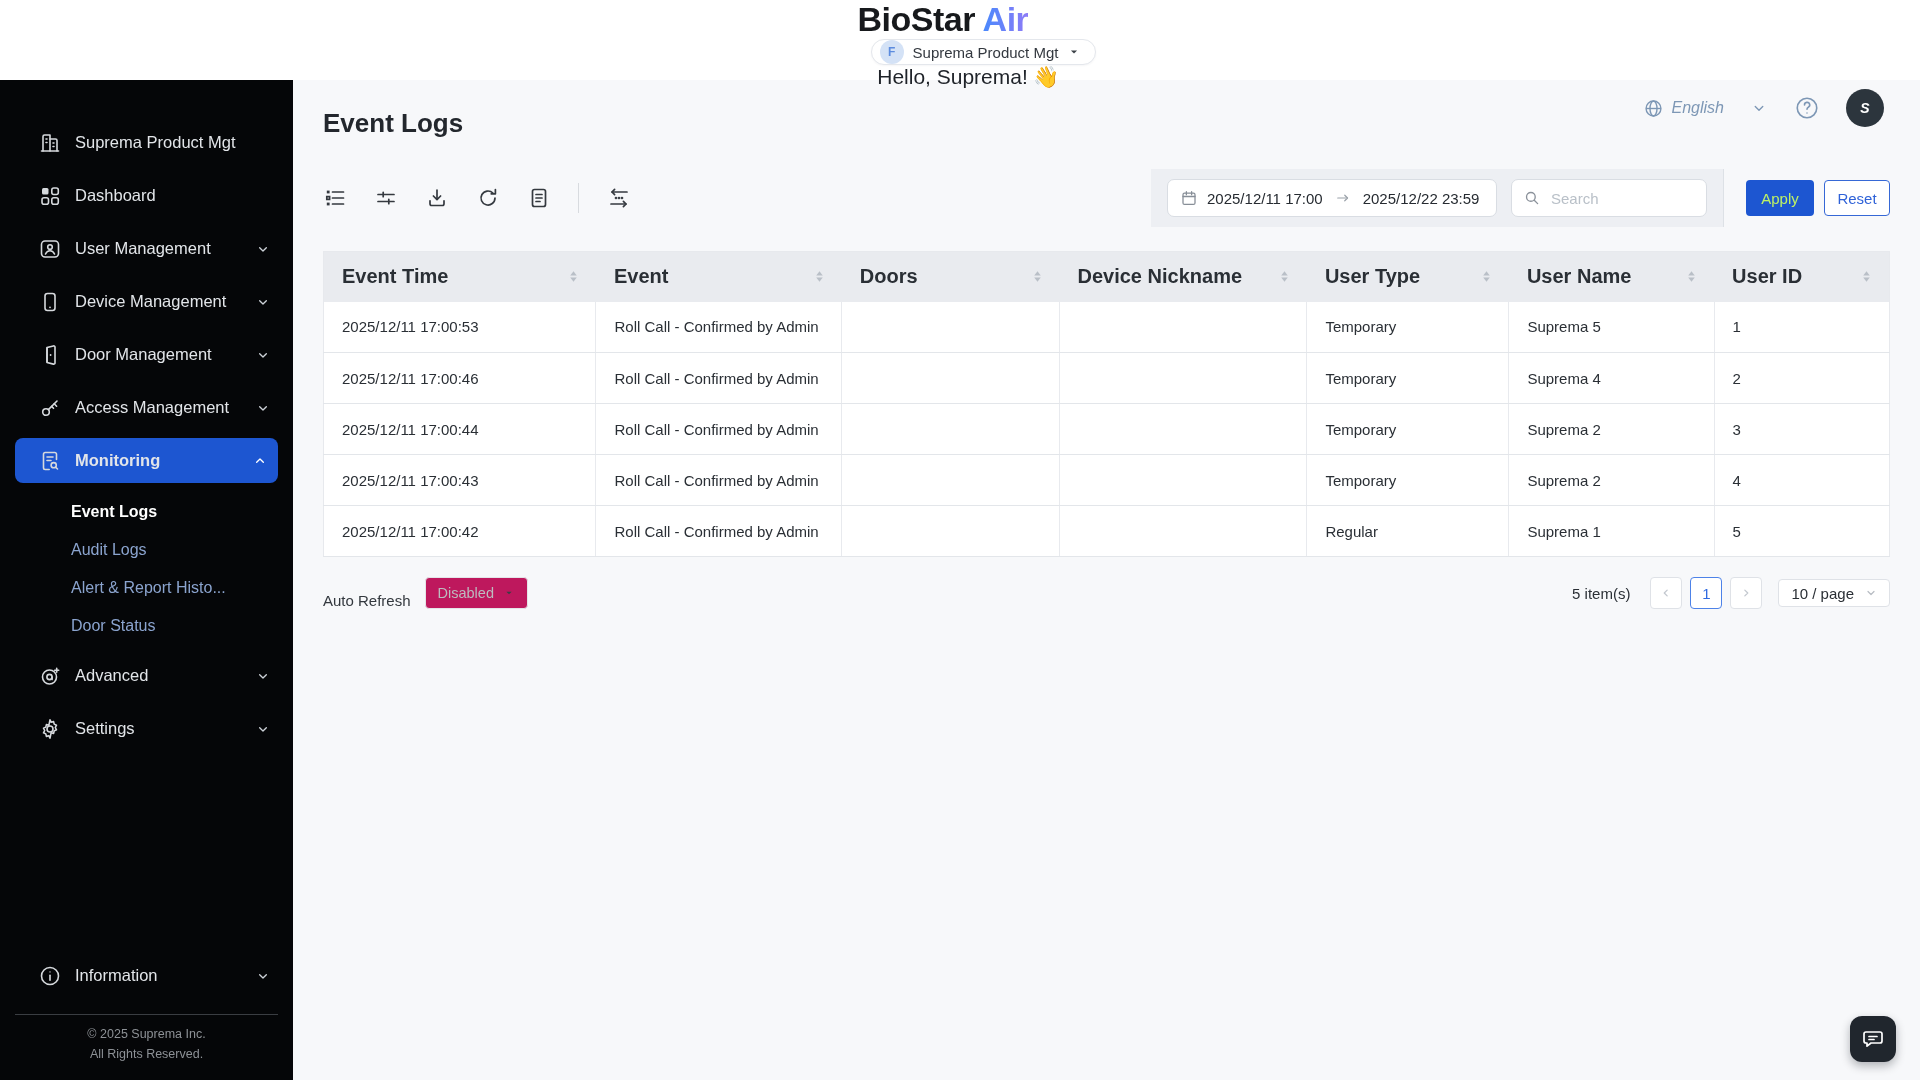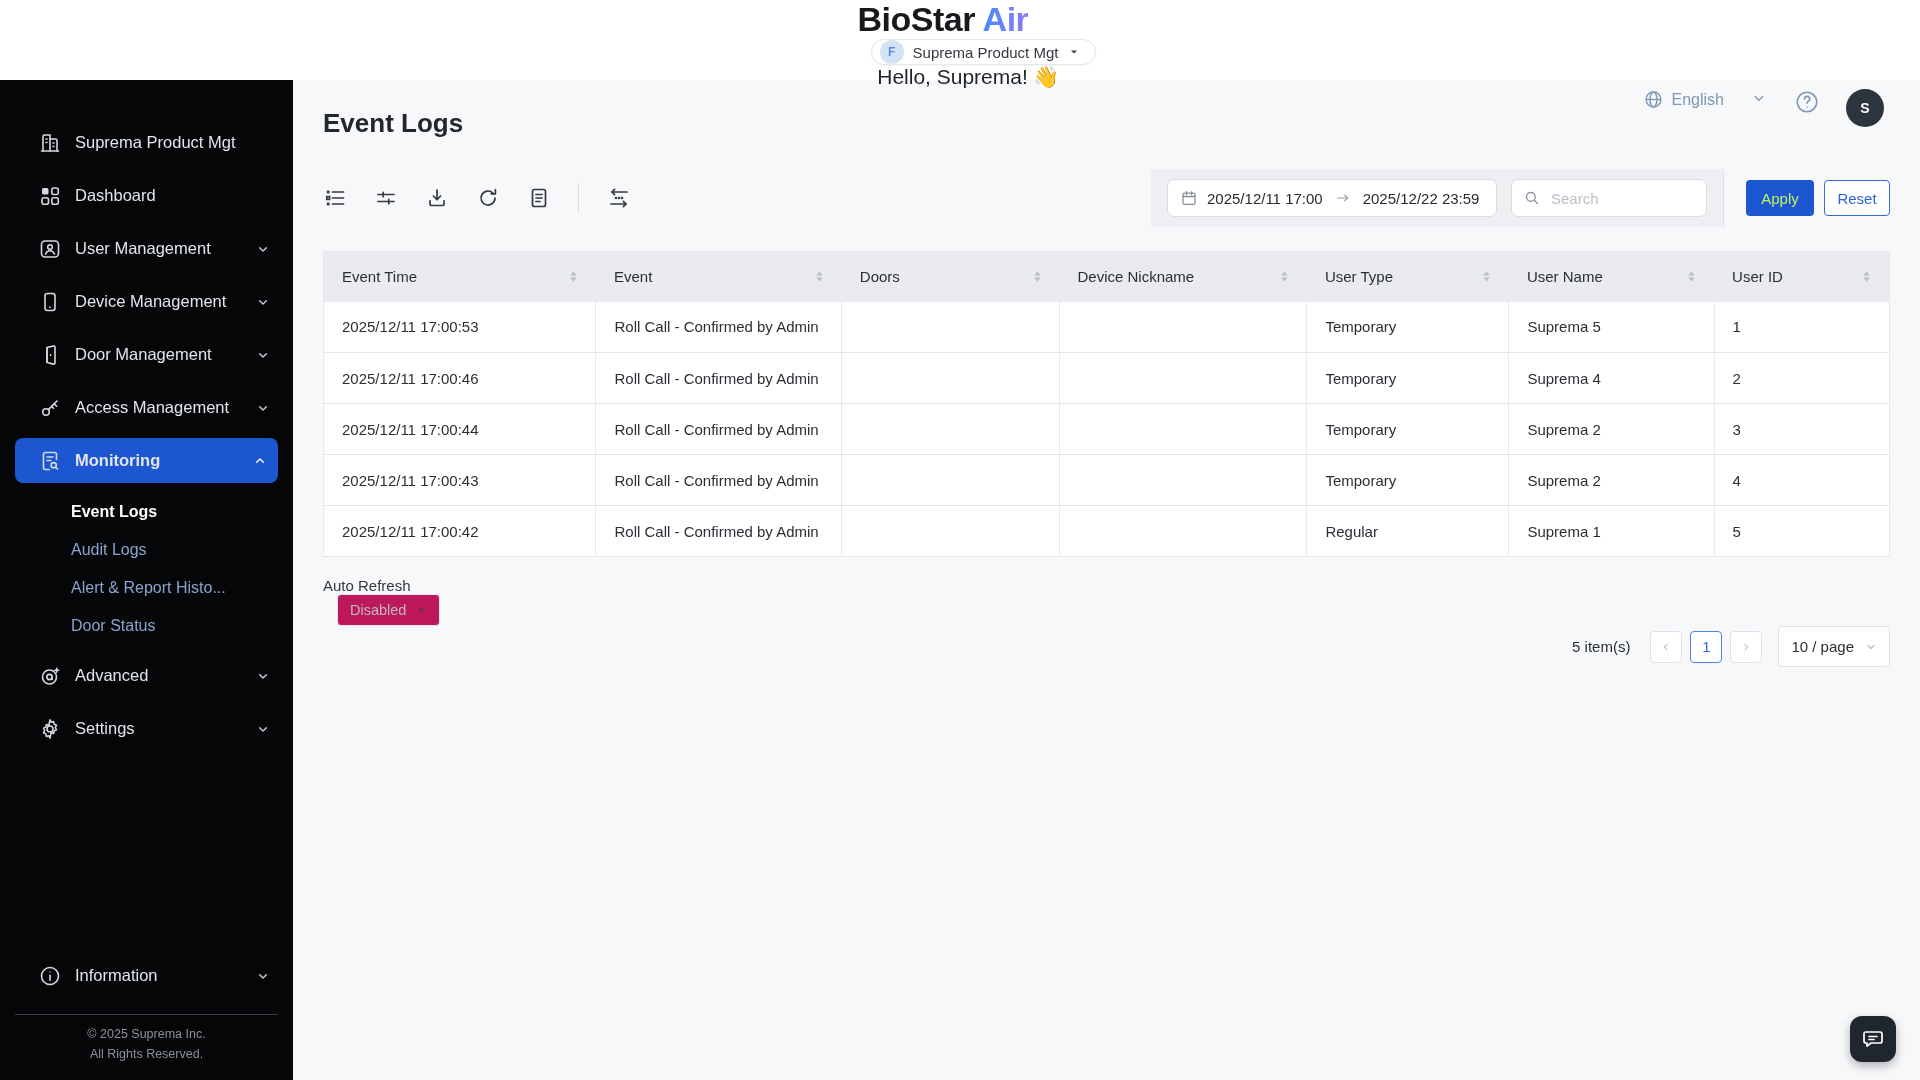--- a/index.html
+++ b/index.html
@@ -25,21 +25,21 @@
     margin-left:47px; height:40px; border:1px solid #e4e7ec; border-radius:20px;
     background:#fff; display:flex; align-items:center; padding:0 14px 0 8px; gap:9px;
     box-shadow:0 1px 2px rgba(20,30,50,.04); cursor:pointer;
   }
   .org-badge {
     width:24px; height:24px; border-radius:50%; background:#d4e2f6; color:#5c8cdf;
     font-size:12px; font-weight:700; display:flex; align-items:center; justify-content:center;
   }
   .org-label { font-size:15px; color:#33383f; }
   .greeting { margin-left:17px; font-size:21px; color:#1f2329; }
-  .header-right { margin-left:auto; margin-right:36px; display:flex; align-items:flex-start; }
+  .header-right { margin-left:auto; margin-right:36px; display:flex; align-items:center;font-style:italic; }
   .lang { display:flex; align-items:center; gap:8px; color:#7d97b5; font-size:16px; cursor:pointer; }
   .hdr-chev { margin-left:26px; color:#7d97b5; cursor:pointer; }
   .help { margin-left:26px; color:#7d97b5; cursor:pointer; }
   .avatar {
     margin-left:26px; width:38px; height:38px; border-radius:50%; background:#2c353d;
     color:#fff; font-size:14px; font-weight:700; display:flex; align-items:center; justify-content:center;
     cursor:pointer;
   }
 
   
@@ -102,46 +102,46 @@
     margin-left:22px; min-width:68px; height:36px; background:#1d56d1; color:#bef264; border:none;
     border-radius:4px; font-size:15px; font-family:inherit; cursor:pointer; padding:0 14px;
   }
   .btn-reset {
     margin-left:10px; min-width:66px; height:36px; background:#fff; color:#2f62d8;
     border:1px solid #3668d6; border-radius:4px; font-size:15px; font-family:inherit; cursor:pointer; padding:0 12px;
   }
 
   
   .event-table { margin-top:24px; width:100%; border-collapse:collapse; background:#fff; border:1px solid #e7e9ed; }
-  .event-table thead th { background:#e9ebef; height:50px; padding:0 18px; font-weight:400; font-size:15px; color:#2a2f35; cursor:pointer; }
+  .event-table thead th { background:#e9ebef; height:50px; padding:0 18px; font-weight:700; font-size:20px; color:#2a2f35; cursor:pointer; }
   .th-inner { display:flex; align-items:center; justify-content:space-between; gap:8px; }
   .event-table tbody td {
     height:51px; padding:0 18px; font-size:15px; color:#2a2f35;
     border-bottom:1px solid #e3e6ea; border-right:1px solid #e8eaee; background:#fff;
   }
   .event-table tbody td:last-child { border-right:none; }
   .event-table tbody tr { cursor:pointer; }
 
   
-  .table-footer { margin-top:20px; display:flex; align-items:flex-start;flex-direction:column; }
+  .table-footer { margin-top:20px; display:flex; align-items:flex-end; }
   .ar-label { font-size:15px; color:#33383e; }
   .ar-dropdown {
     margin-left:14px; height:32px; padding:0 12px; background:#be185d; border:1px solid #e4e5e8;
     border-radius:4px; color:#bcbcbf; font-size:14.5px; display:flex; align-items:center; gap:9px; cursor:default;
   }
   .ar-dropdown .caret { color:#3a3f45; }
   .tf-right { margin-left:auto; display:flex; align-items:center; }
   .count { font-size:15px; color:#2a2f35; margin-right:12px; }
   .page-btn {
     width:32px; height:32px; margin-left:8px; border:1px solid #dfe2e7; border-radius:4px; background:#fff;
     display:flex; align-items:center; justify-content:center; color:#c3c8cf; cursor:pointer; font-size:15px;
   }
   .page-btn.current { border-color:#4d82e8; color:#2f6ae0; font-weight:400; }
   .page-size {
-    height:41px; margin-left:16px; border:1px solid #dfe2e7; border-radius:4px; background:#fff;
+    height:28px; margin-left:16px; border:1px solid #dfe2e7; border-radius:4px; background:#fff;
     display:flex; align-items:center; padding:0 12px; gap:11px; font-size:15px; color:#2a2f35; cursor:pointer;
   }
   .page-size .caret { color:#b7bcc3; }
 
   
   .fab {
     position:absolute; right:24px; bottom:18px; width:46px; height:46px; border-radius:12px;
     background:#20262d; display:flex; align-items:center; justify-content:center; cursor:pointer;
     box-shadow:0 4px 10px rgba(10,15,25,.3); z-index:5;
   }

